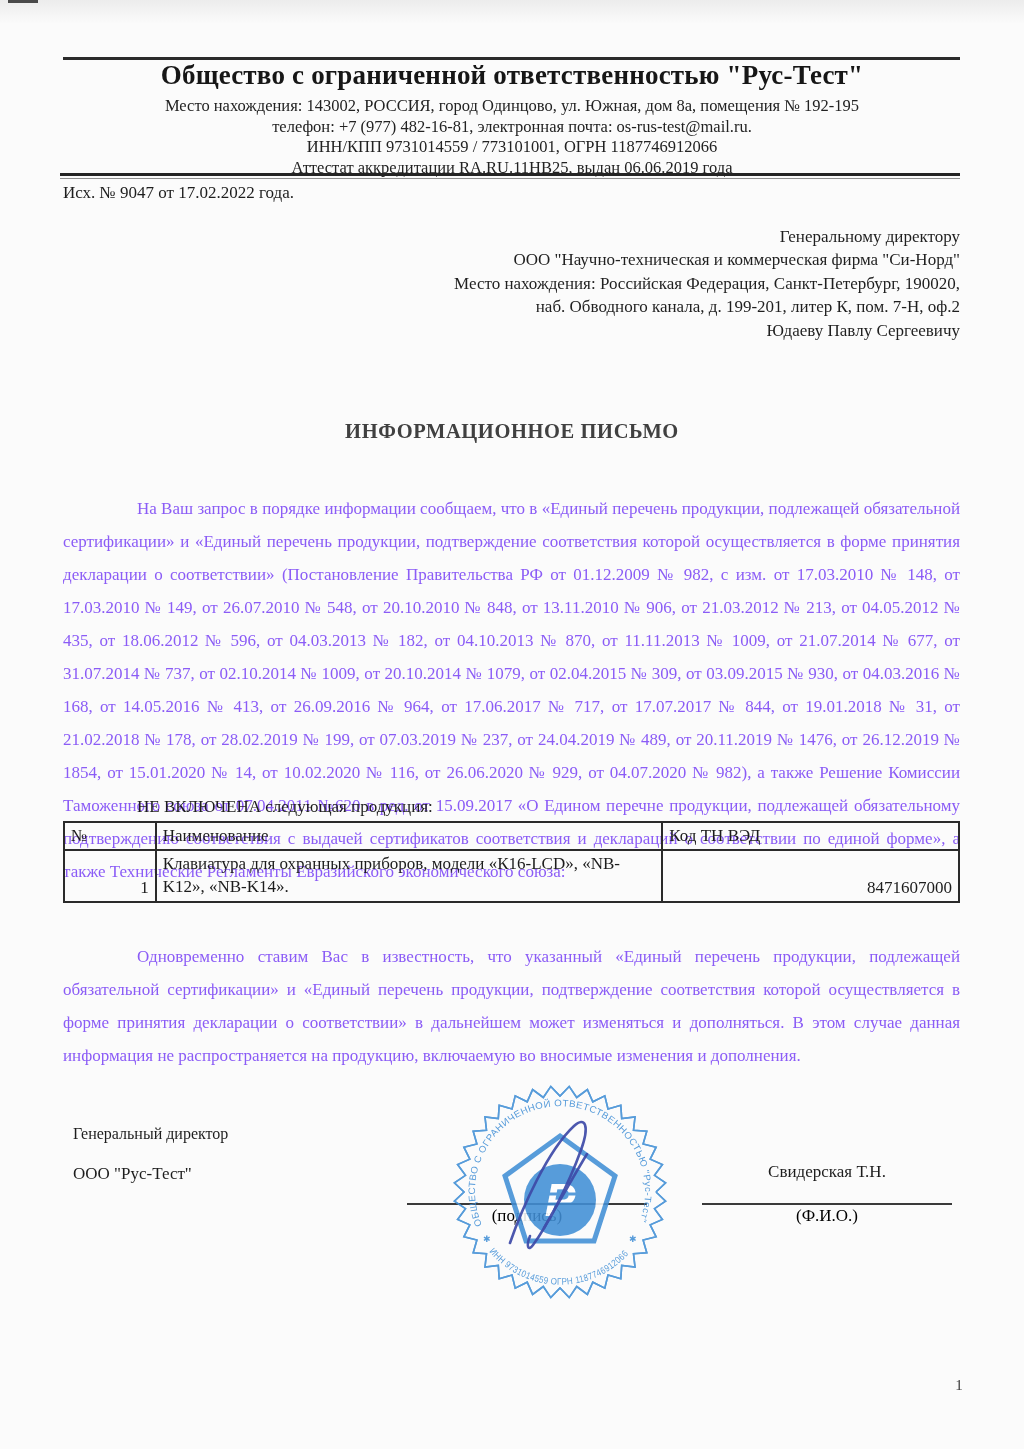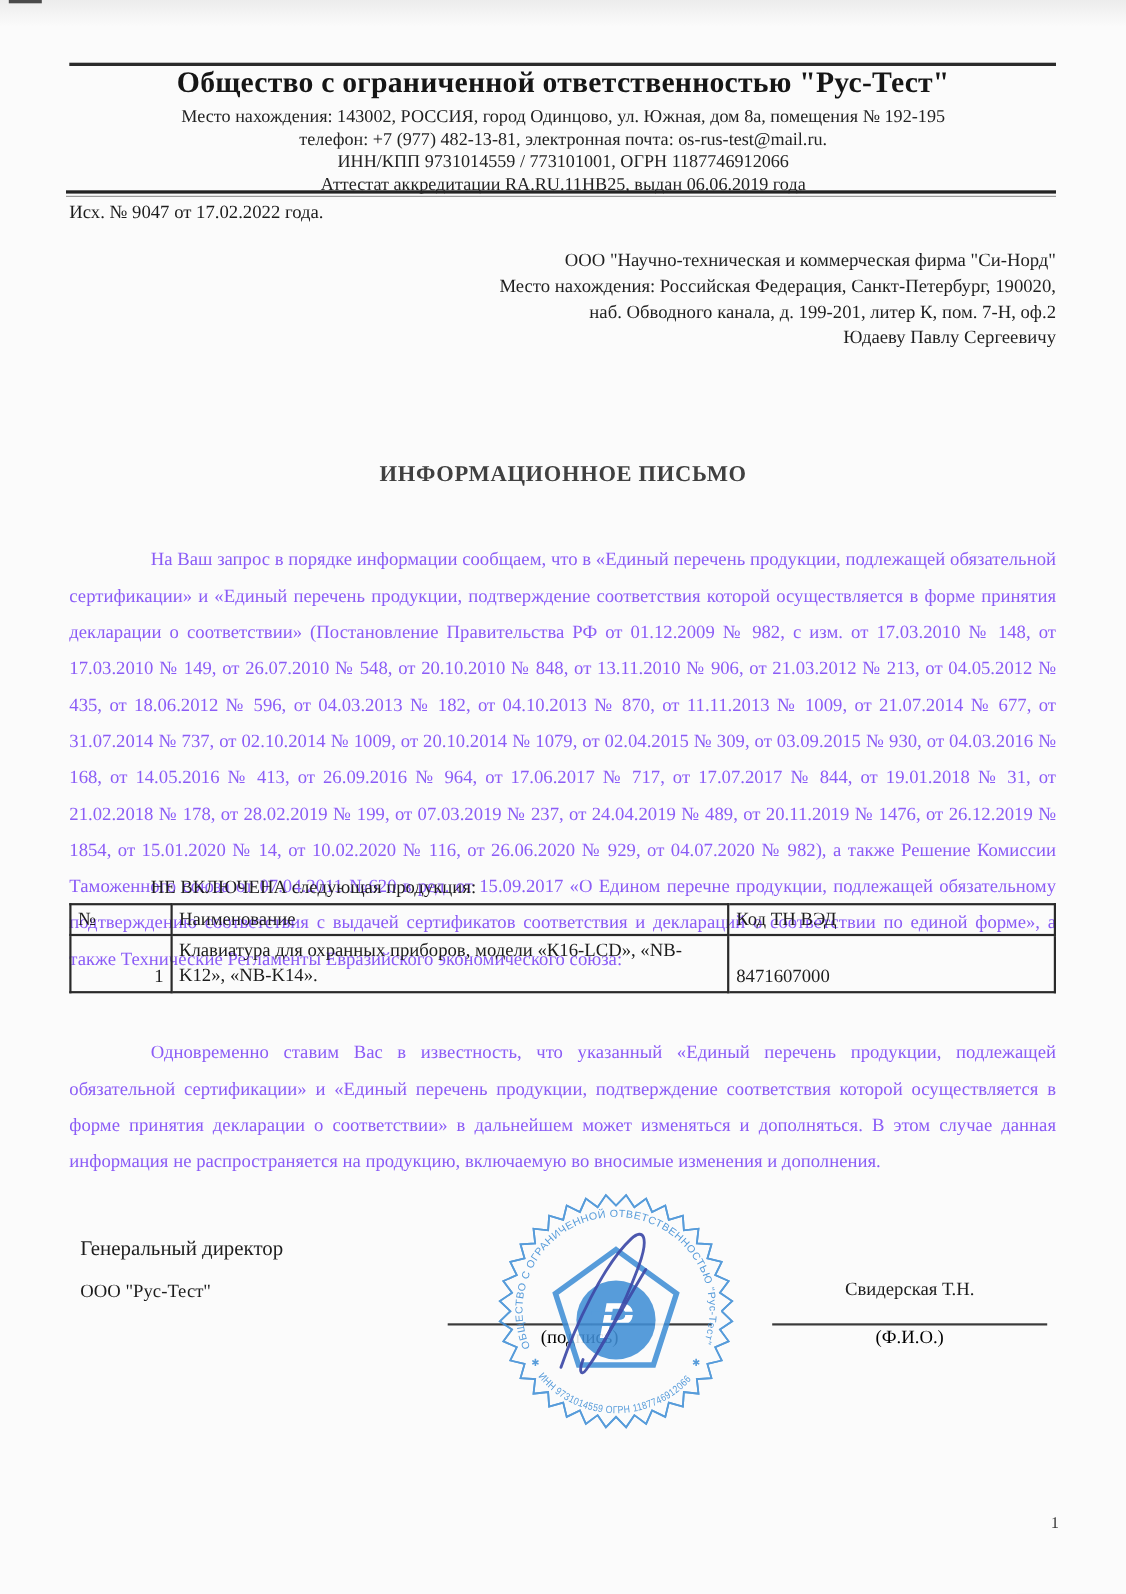--- a/index.html
+++ b/index.html
@@ -33,22 +33,22 @@
   table.products th,table.products td{border:2px solid #2a2a2a;font-weight:normal;
     vertical-align:bottom;padding:1px 6px 3px 6px;}
   th.c-num,td.c-num{width:80px;}
   th.c-name,td.c-name{width:507px;}
   th.c-code,td.c-code{width:290px;}
   th.c-num{text-align:left;padding-left:10px;height:22px;vertical-align:middle;}
   th.c-name{text-align:left;padding-left:12px;vertical-align:middle;}
   th.c-code{text-align:left;vertical-align:middle;}
   td.c-num{text-align:right;padding-right:12px;height:44px;}
   td.c-name{text-align:left;padding-left:12px;line-height:23px;}
-  td.c-code{text-align:left;padding-bottom:4px;}
-  .sig-role{position:absolute;left:73px;top:1125px;font-size:19px;}
+  td.c-code{text-align:right;padding-bottom:4px;}
+  .sig-role{position:absolute;left:73px;top:1125px;font-size:16px;}
   .sig-org{position:absolute;left:73px;top:1164px;font-size:17px;}
   .sign-line{position:absolute;top:1203px;height:2px;background:#3a3a3a;}
   .sign-line.left{left:407px;width:240px;}
   .sign-line.right{left:702px;width:250px;}
   .sign-caption{position:absolute;top:1206px;text-align:center;font-size:17px;color:#000000;}
   .sign-caption.left{left:407px;width:240px;}
   .sign-caption.right{left:702px;width:250px;}
   .sig-name{position:absolute;left:702px;width:250px;top:1162px;text-align:center;font-size:17px;}
   .stamp{position:absolute;left:450px;top:1082px;width:220px;height:220px;opacity:.88;}
   .stamp text{font-family:"Liberation Sans","DejaVu Sans",sans-serif;}
@@ -63,30 +63,31 @@
 
   <div class="scan-band"></div>
   <div class="scan-tick"></div>
 
   <div class="rule-top"></div>
 
   <div class="org-title">Общество с ограниченной ответственностью "Рус-Тест"</div>
 
   <div class="head-lines">
     <div>Место нахождения: 143002, РОССИЯ, город Одинцово, ул. Южная, дом 8а, помещения № 192-195</div>
-    <div>телефон: +7 (977) 482-13-81, электронная почта: os-rus-test@mail.ru.</div>
+    <div>телефон: +7 (977) 482-16-81, электронная почта: os-rus-test@mail.ru.</div>
     <div>ИНН/КПП 9731014559 / 773101001, ОГРН 1187746912066</div>
     <div>Аттестат аккредитации RA.RU.11НВ25, выдан 06.06.2019 года</div>
   </div>
 
   <div class="rule-mid"></div>
 
   <div class="outgoing">Исх. № 9047 от 17.02.2022 года.</div>
 
   <div class="recipient">
+    <div>Генеральному директору</div>
     <div>ООО "Научно-техническая и коммерческая фирма "Си-Норд"</div>
     <div>Место нахождения: Российская Федерация, Санкт-Петербург, 190020,</div>
     <div>наб. Обводного канала, д. 199-201, литер К, пом. 7-Н, оф.2</div>
     <div>Юдаеву Павлу Сергеевичу</div>
   </div>
 
   <div class="letter-title">ИНФОРМАЦИОННОЕ ПИСЬМО</div>
 
   <p class="body-par par1">На Ваш запрос в порядке информации сообщаем, что в «Единый перечень продукции, подлежащей обязательной сертификации» и «Единый перечень продукции, подтверждение соответствия которой осуществляется в форме принятия декларации о соответствии» (Постановление Правительства РФ от 01.12.2009 № 982, с изм. от 17.03.2010 № 148, от 17.03.2010 № 149, от 26.07.2010 № 548, от 20.10.2010 № 848, от 13.11.2010 № 906, от 21.03.2012 № 213, от 04.05.2012 № 435, от 18.06.2012 № 596, от 04.03.2013 № 182, от 04.10.2013 № 870, от 11.11.2013 № 1009, от 21.07.2014 № 677, от 31.07.2014 № 737, от 02.10.2014 № 1009, от 20.10.2014 № 1079, от 02.04.2015 № 309, от 03.09.2015 № 930, от 04.03.2016 № 168, от 14.05.2016 № 413, от 26.09.2016 № 964, от 17.06.2017 № 717, от 17.07.2017 № 844, от 19.01.2018 № 31, от 21.02.2018 № 178, от 28.02.2019 № 199, от 07.03.2019 № 237, от 24.04.2019 № 489, от 20.11.2019 № 1476, от 26.12.2019 № 1854, от 15.01.2020 № 14, от 10.02.2020 № 116, от 26.06.2020 № 929, от 04.07.2020 № 982), а также Решение Комиссии Таможенного союза от 07.04.2011 №620 в ред. от 15.09.2017 «О Едином перечне продукции, подлежащей обязательному подтверждению соответствия с выдачей сертификатов соответствия и деклараций о соответствии по единой форме», а также Технические Регламенты Евразийского экономического союза:</p>
 

